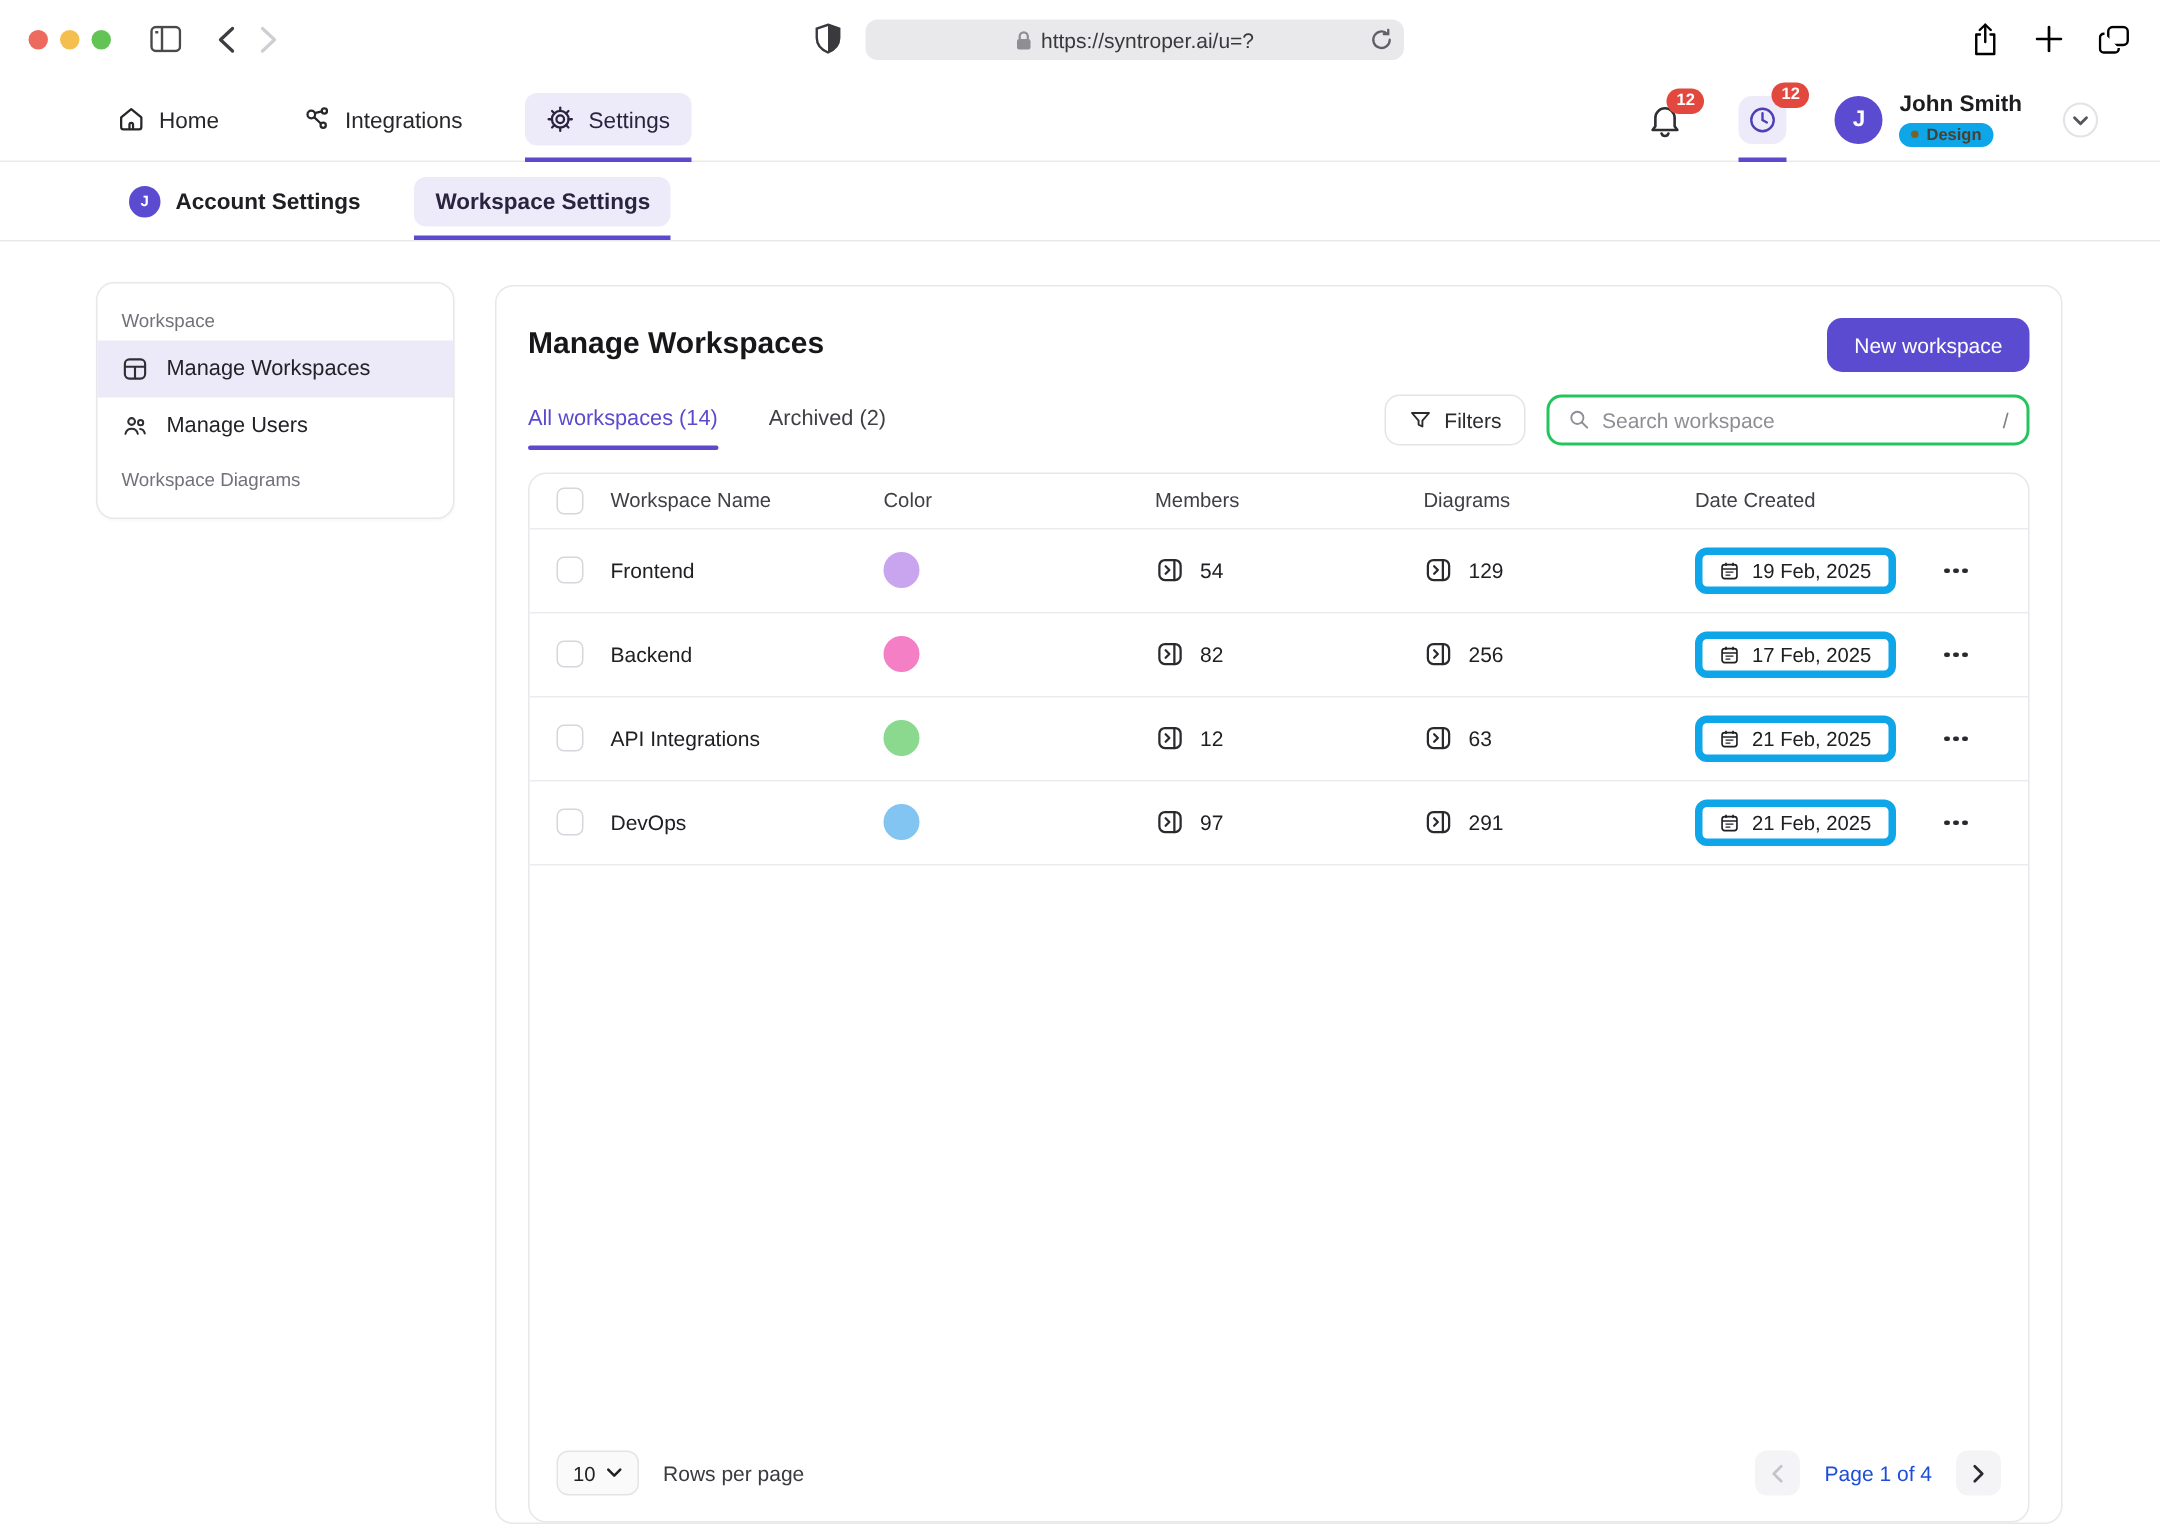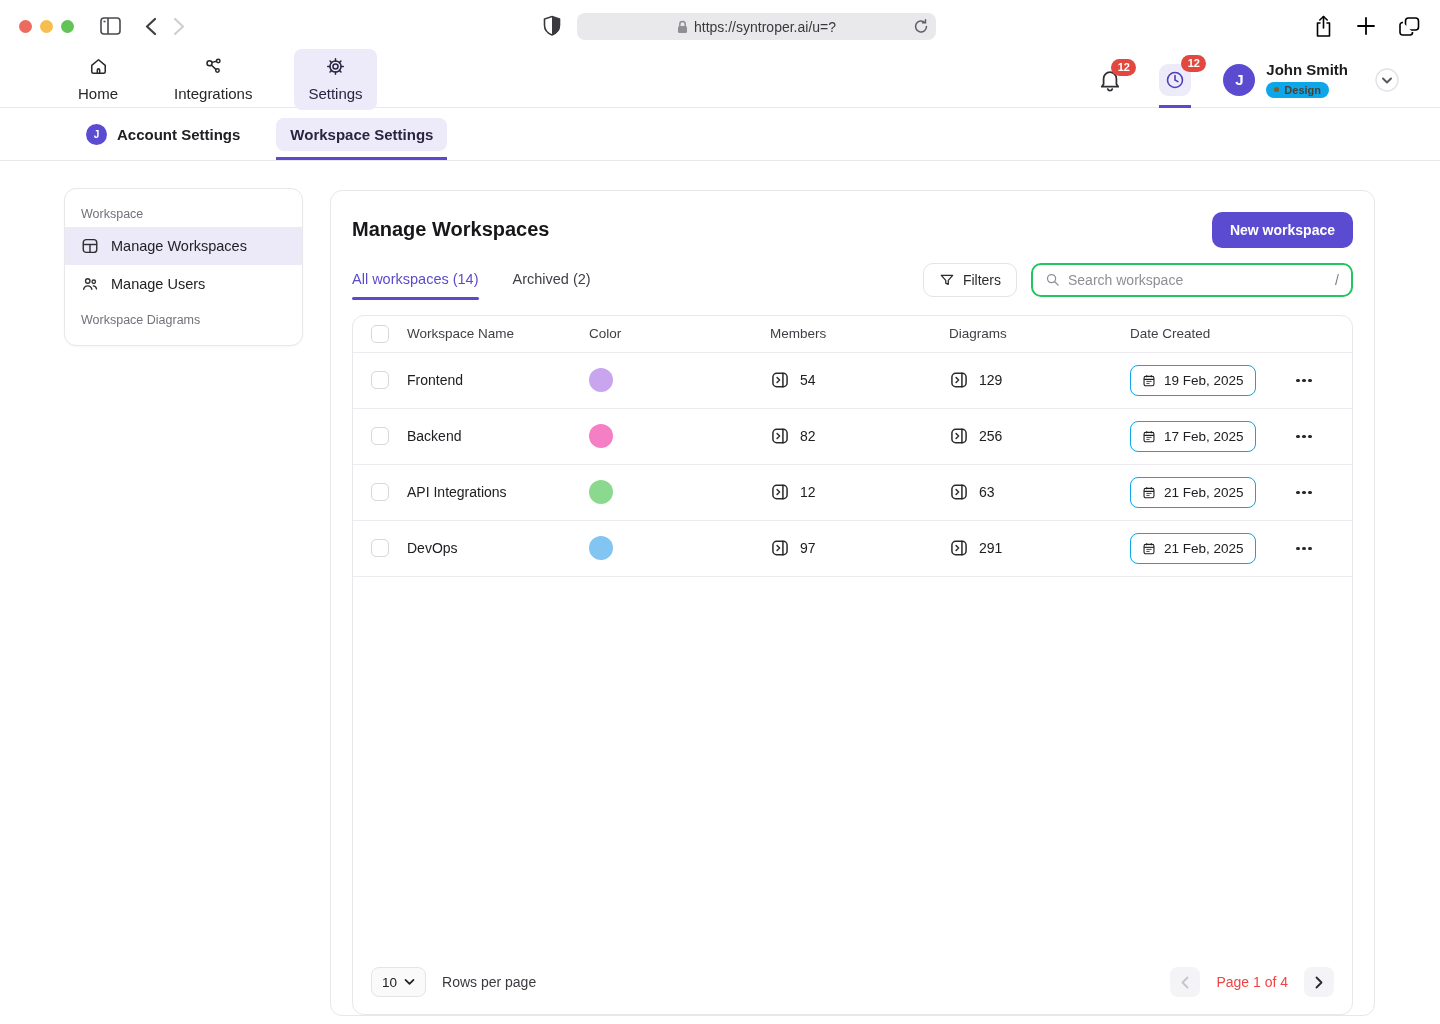--- a/index.html
+++ b/index.html
@@ -18,22 +18,22 @@
   .nav-fwd { margin-left:16px; color:#cfcfd3; }
   .shield { position:absolute; left:543px; top:15px; color:#3a3a3e; }
   .urlbar { position:absolute; left:577px; top:13px; width:359px; height:27px; background:#e9e9eb;
     border-radius:8px; display:flex; align-items:center; justify-content:center; gap:6px; color:#39393d; font-size:14px; }
   .urlbar .reload { position:absolute; right:8px; color:#5f5f64; }
   .lock-icon { color:#8e8e93; }
   .chrome-right { position:absolute; right:20px; top:0; height:52px; display:flex; align-items:center; gap:24px; color:#87878c; }
 
   
   .appnav { height:56px; border-bottom:1px solid #e9e9ec; display:flex; align-items:center; padding:0 40px 0 64px; position:relative; background:#fff; }
-  .nav-item { display:flex; align-items:center; gap:9px; font-size:15px; font-weight:500; color:#27272b;
-    padding:8px 14px; border-radius:8px; position:relative; cursor:pointer; background:none; border:none; font-family:inherit;flex-direction:column; }
+  .nav-item { display:flex; align-items:flex-end; gap:9px; font-size:15px; font-weight:500; color:#27272b;
+    padding:8px 14px; border-radius:8px; position:relative; cursor:pointer; background:none; border:none; font-family:inherit; }
   .nav-item + .nav-item { margin-left:28px; }
   .nav-item.active { background:#edeafa; color:#2b2440; }
   .nav-item.active::after { content:""; position:absolute; left:0; right:0; bottom:-11px; height:3px; background:#5b4ace; }
   .nav-right { margin-left:auto; display:flex; align-items:center; }
   .icon-btn { position:relative; background:none; border:none; cursor:pointer; color:#2f2f33; }
   .badge { position:absolute; top:-9px; right:-15px; min-width:25px; height:17px; background:#e2483e; color:#fff;
     font-size:11px; font-weight:700; border-radius:9px; display:flex; align-items:center; justify-content:center; padding:0 5px; }
   .clock-btn { margin-left:38px; background:#edeafa; border-radius:9px; width:32px; height:32px;
     display:flex; align-items:center; justify-content:center; color:#4d3fb5; position:relative; }
   .clock-btn::after { content:""; position:absolute; left:0; right:0; bottom:-12px; height:3px; background:#5b4ace; }
@@ -62,21 +62,21 @@
   .side-section { font-size:12.5px; color:#71717a; padding:10px 16px 6px; }
   .side-item { display:flex; align-items:center; gap:12px; height:38px; padding:0 16px; font-size:14.5px; color:#232327; cursor:pointer; }
   .side-item.active { background:#ece9f8; font-weight:500; }
   .side-item .sicon { color:#2f2f33; }
 
   .main-card { position:absolute; left:330px; top:29px; width:1045px; height:826px; background:#fff;
     border:1px solid #e7e7ec; border-radius:12px; padding:20px 21px 0; display:flex; flex-direction:column; }
   .main-head { display:flex; align-items:center; justify-content:space-between; height:38px; }
   .page-title { font-size:20px; font-weight:700; color:#17171a; }
   .primary-btn { background:#5b4bd1; color:#fff; border:none; border-radius:10px; height:36px; padding:0 18px;
-    font-size:14px; font-weight:700; font-family:inherit; cursor:pointer;margin-left:28px; }
+    font-size:14px; font-weight:400; font-family:inherit; cursor:pointer;margin-left:28px; }
   .toolbar { margin-top:14px; display:flex; align-items:center; justify-content:space-between; }
   .tabs { display:flex; gap:34px; }
   .tab { background:none; border:none; font-family:inherit; font-size:14.5px; font-weight:500; color:#3f3f46;
     padding:6px 0 13px; cursor:pointer; position:relative; }
   .tab.active { color:#5b4ace; }
   .tab.active::after { content:""; position:absolute; left:0; right:0; bottom:0; height:3px; background:#5b4ace; border-radius:2px; }
   .controls { display:flex; gap:14px; margin-bottom:6px; }
   .filters-btn { display:flex; align-items:center; gap:8px; height:34px; padding:0 15px; background:#fff;
     border:1px solid #e4e4e8; border-radius:10px; font-size:14px; font-weight:500; color:#2b2b2f; font-family:inherit; cursor:pointer;margin-left:24px; }
   .search-box { display:flex; align-items:center; gap:8px; width:322px; height:34px; border:2px solid #22c55e;
@@ -90,34 +90,34 @@
     display:flex; flex-direction:column; overflow:hidden; }
   .thead, .trow { display:grid; grid-template-columns:54px 182px 181px 179px 181px 1fr 62px; align-items:center; }
   .thead { height:37px; border-bottom:1px solid #ececf0; font-size:13.5px; font-weight:500; color:#3f3f46; }
   .trow { height:56px; border-bottom:1px solid #ececf0; font-size:14px; color:#202024; }
   .cell { display:flex; align-items:center; }
   .c-check { justify-content:center; }
   .checkbox { width:18px; height:18px; border:1.5px solid #d6d6dc; border-radius:5px; background:#fff; cursor:pointer; }
   .color-dot { width:24px; height:24px; border-radius:50%; }
   .count-cell { gap:10px; color:#202024; }
   .panel-icon { color:#2a2a2e; }
-  .date-chip { display:inline-flex; align-items:center; gap:8px; border:1px solid #0ea5e9; border-radius:8px;
+  .date-chip { display:inline-flex; align-items:center; gap:8px; border:5px solid #0ea5e9; border-radius:8px;
     height:31px; padding:0 11px; font-size:13.5px; color:#202024; background:#fff; box-shadow:0 1px 1px rgba(0,0,0,.02);text-align:right; }
   .dots-btn { background:none; border:none; cursor:pointer; display:flex; gap:2.5px; padding:6px; }
   .dots-btn i { width:3.5px; height:3.5px; border-radius:50%; background:#2a2a2e; }
   .spacer { flex:1; }
   .tfoot { height:64px; display:flex; align-items:center; padding:0 18px; }
   .rpp-select { display:flex; align-items:center; gap:7px; height:30px; padding:0 10px; background:#fafafb;
     border:1px solid #e4e4e8; border-radius:8px; font-size:13.5px; color:#202024; cursor:pointer; }
   .rpp-label { margin-left:16px; font-size:14px; color:#3a3a40; }
   .pager { margin-left:auto; display:flex; align-items:center; gap:16px; }
   .pg-btn { width:30px; height:30px; border-radius:8px; background:#f4f4f6; border:none; display:flex;
     align-items:center; justify-content:center; cursor:pointer; }
   .pg-btn.disabled { color:#c4c4ca; } .pg-btn.enabled { color:#2a2a2e; }
-  .pg-label { font-size:14px; color:#ef4444; }
+  .pg-label { font-size:14px; color:#1d4ed8; }
 </style>
 </head>
 <body>
 
 <div class="chrome">
   <div class="traffic">
     <span class="light red"></span>
     <span class="light yellow"></span>
     <span class="light green"></span>
   </div>

